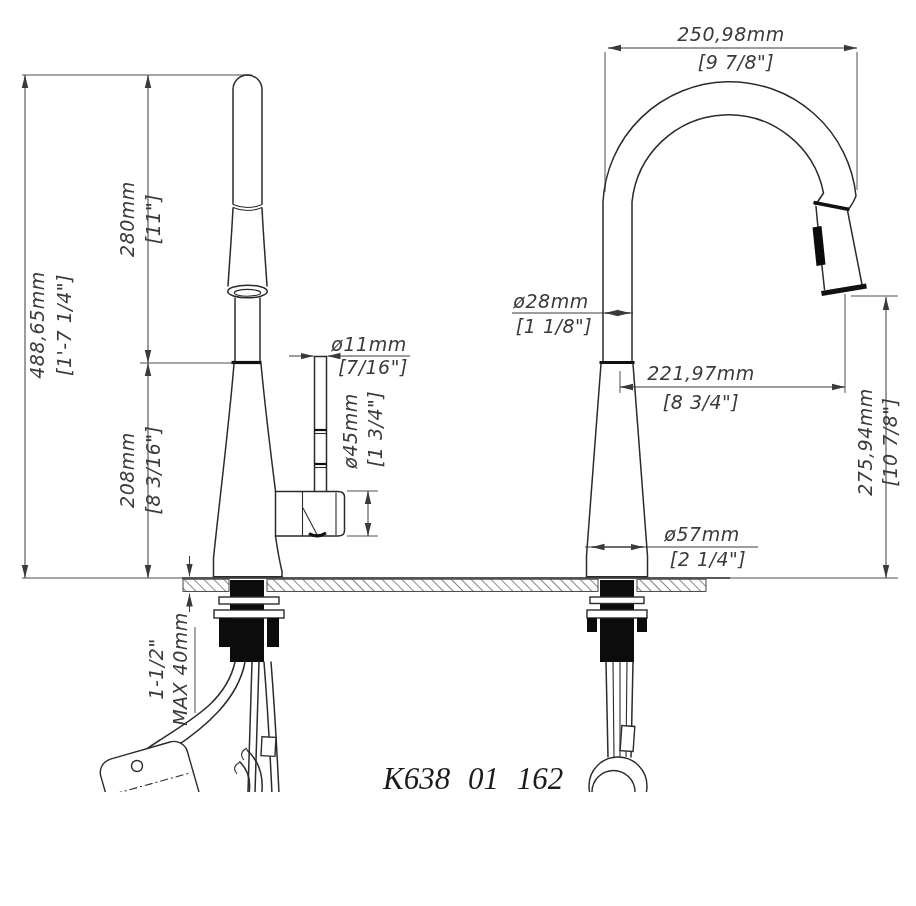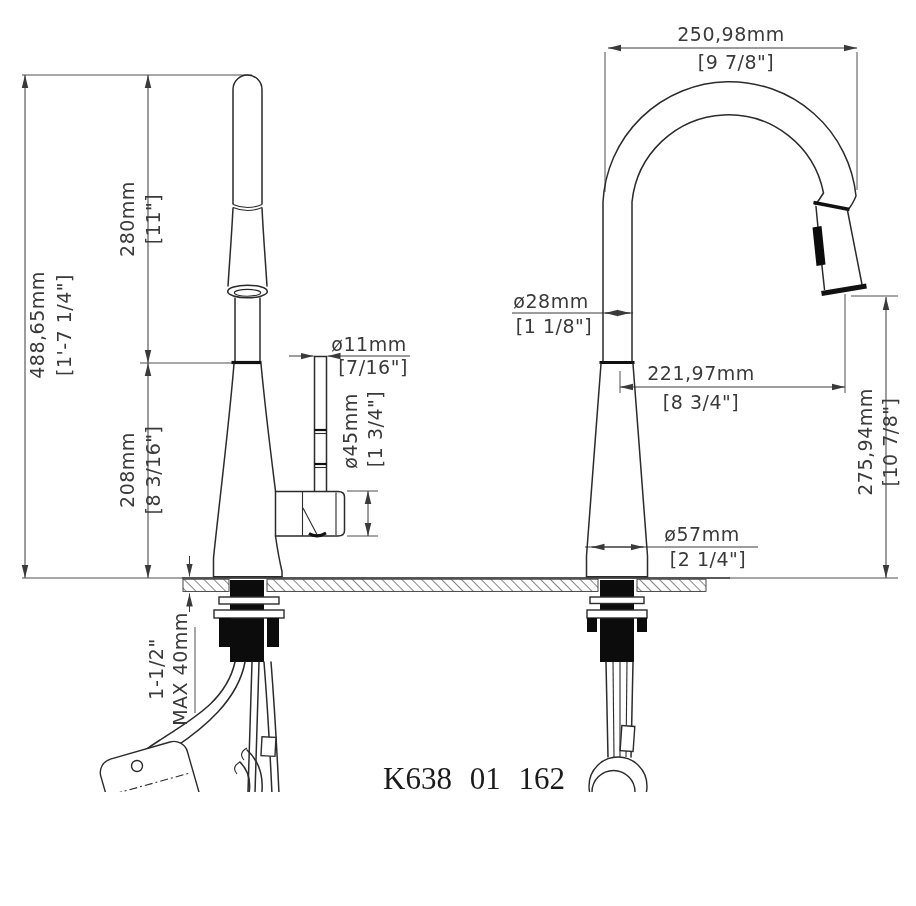--- a/index.html
+++ b/index.html
@@ -1,16 +1,16 @@
 <!DOCTYPE html>
 <html><head>
 <meta charset="utf-8">
 <style>
   html,body{margin:0;padding:0;background:#ffffff;}
-  .canvas{position:relative;width:916px;height:792px;background:#ffffff;overflow:hidden;}
+  .canvas{position:relative;width:916px;height:792px;background:#ffffff;overflow:hidden;font-style:italic;}
   svg{position:absolute;inset:0;}
   .dim-text{font-family:"DejaVu Sans","Liberation Sans",sans-serif;font-size:19px;fill:#3a3a3a;letter-spacing:0.5px;}
   .part-number{font-family:"Liberation Serif","DejaVu Serif",serif;font-size:31px;fill:#1b1b1b;word-spacing:10px;}
   .outline{stroke:#2b2b2b;stroke-width:1.5;fill:none;stroke-linecap:round;}
   .thin{stroke:#2b2b2b;stroke-width:1.1;fill:none;}
   .dim{stroke:#3a3a3a;stroke-width:1;fill:none;}
   .ext{stroke:#3a3a3a;stroke-width:0.9;fill:none;}
   .dark{stroke:#111;fill:none;}
   .blackfill{fill:#0c0c0c;stroke:none;}
   .whitepart{fill:#ffffff;stroke:#2b2b2b;stroke-width:1.4;}

